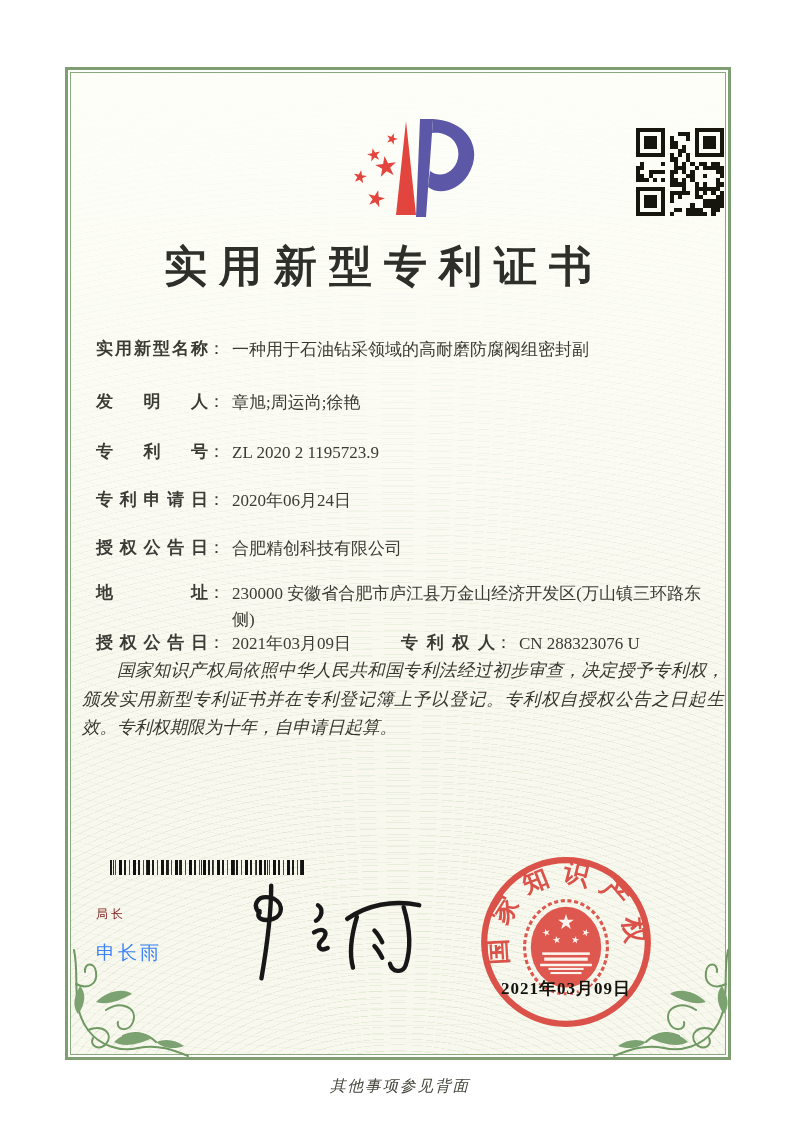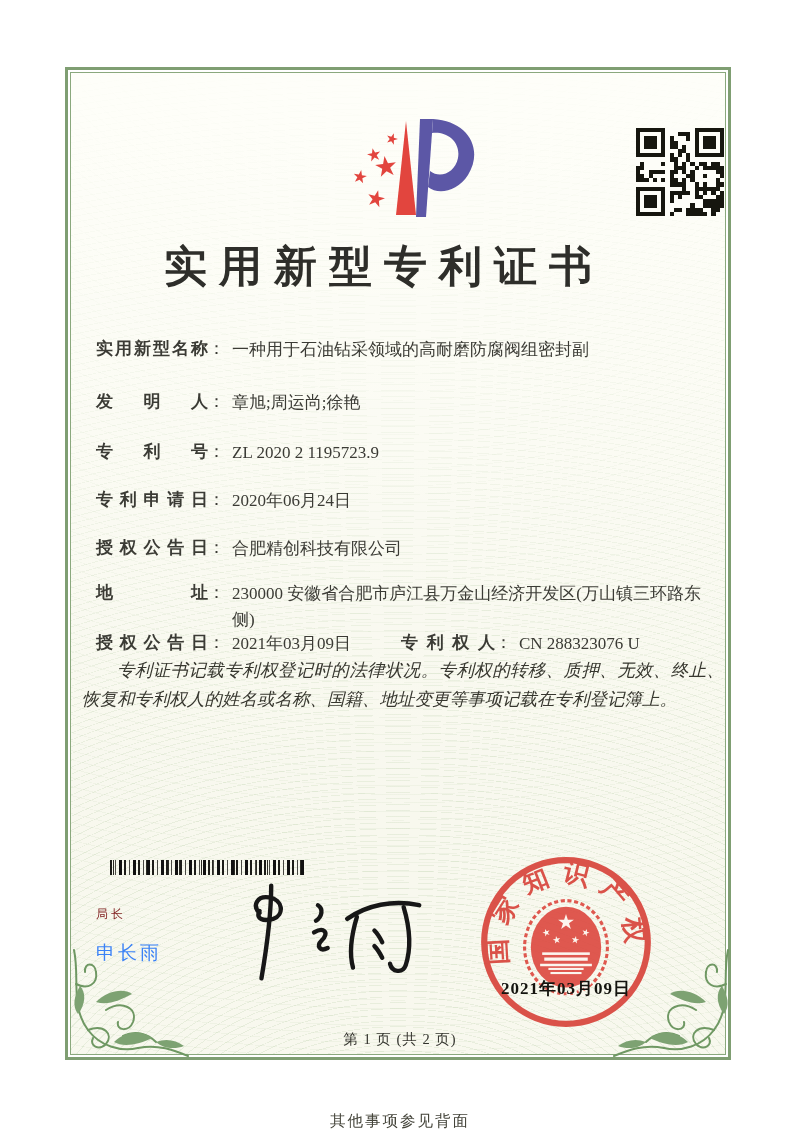--- a/index.html
+++ b/index.html
@@ -73,21 +73,21 @@
   .seal-date{
     position:absolute;left:478px;top:977px;width:176px;text-align:center;
     font-size:17px;color:#14140f;font-weight:600;letter-spacing:1px;
   }
   .page-footer{
     position:absolute;left:0;top:1030px;width:800px;text-align:center;
     font-size:14.5px;color:#33332d;letter-spacing:1px;
   }
   .back-note{
     position:absolute;left:0;top:1076px;width:800px;text-align:center;
-    font-size:15.5px;color:#44443a;letter-spacing:2px;margin-top:35px;
+    font-size:15.5px;color:#44443a;font-style:italic;letter-spacing:2px;
   }
   .flourish{position:absolute;width:122px;height:112px;}
   .flourish.bl{left:68px;top:948px;}
   .flourish.br{right:66px;top:948px;transform:scaleX(-1);}
 </style>
 </head>
 <body>
 
 <div class="page">
 
@@ -612,21 +612,21 @@
     </div>
     <div class="frow" style="top:301px">
       <span class="flabel">授权公告日</span><span class="fcolon">：</span><span class="fvalue nowrap">2021年03月09日</span>
       <span class="gpair2">
         <span class="flabel">专利权人</span><span class="fcolon">：</span><span class="fvalue nowrap">CN 288323076 U</span>
       </span>
     </div>
   </div>
 
   <div class="body-text">
-    <p>专利证书记载专利权登记时的法律状况。专利权的转移、质押、无效、终止、恢复和专利权人的姓名或名称、国籍、地址变更等事项记载在专利登记簿上。</p>
+    <p>国家知识产权局依照中华人民共和国专利法经过初步审查，决定授予专利权，颁发实用新型专利证书并在专利登记簿上予以登记。专利权自授权公告之日起生效。专利权期限为十年，自申请日起算。</p>
   </div>
 
   <div class="barcode"></div>
 
   <div class="signer-title">局长</div>
   <div class="signer-name">申长雨</div>
 
   <svg class="signature" viewBox="0 0 210 115">
     <g fill="none" stroke="#171717" stroke-width="4.5" stroke-linecap="round" stroke-linejoin="round">
       <path d="M28,38 C20,30 26,20 38,22 C52,24 54,40 42,44 C32,47 24,44 28,36"></path>
@@ -663,16 +663,15 @@
         <path d="M64,100 h42 v3 h-42 Z M60,106 h50 v2.5 h-50 Z"></path>
         <rect x="68" y="110" width="34" height="2"></rect>
         <path d="M70,114 h30 v2 h-30 Z"></path>
       </g>
       <path d="M60,122 A30,30 0 0 0 110,122" fill="none" stroke="#fdf6ef" stroke-width="3" stroke-dasharray="3 3"></path>
     </g>
   </svg>
 
   <div class="seal-date">2021年03月09日</div>
 
-  <div class="page-footer">第 1 页 (共 2 页)</div>
   <div class="back-note">其他事项参见背面</div>
 
 </div>
 
 </body></html>

